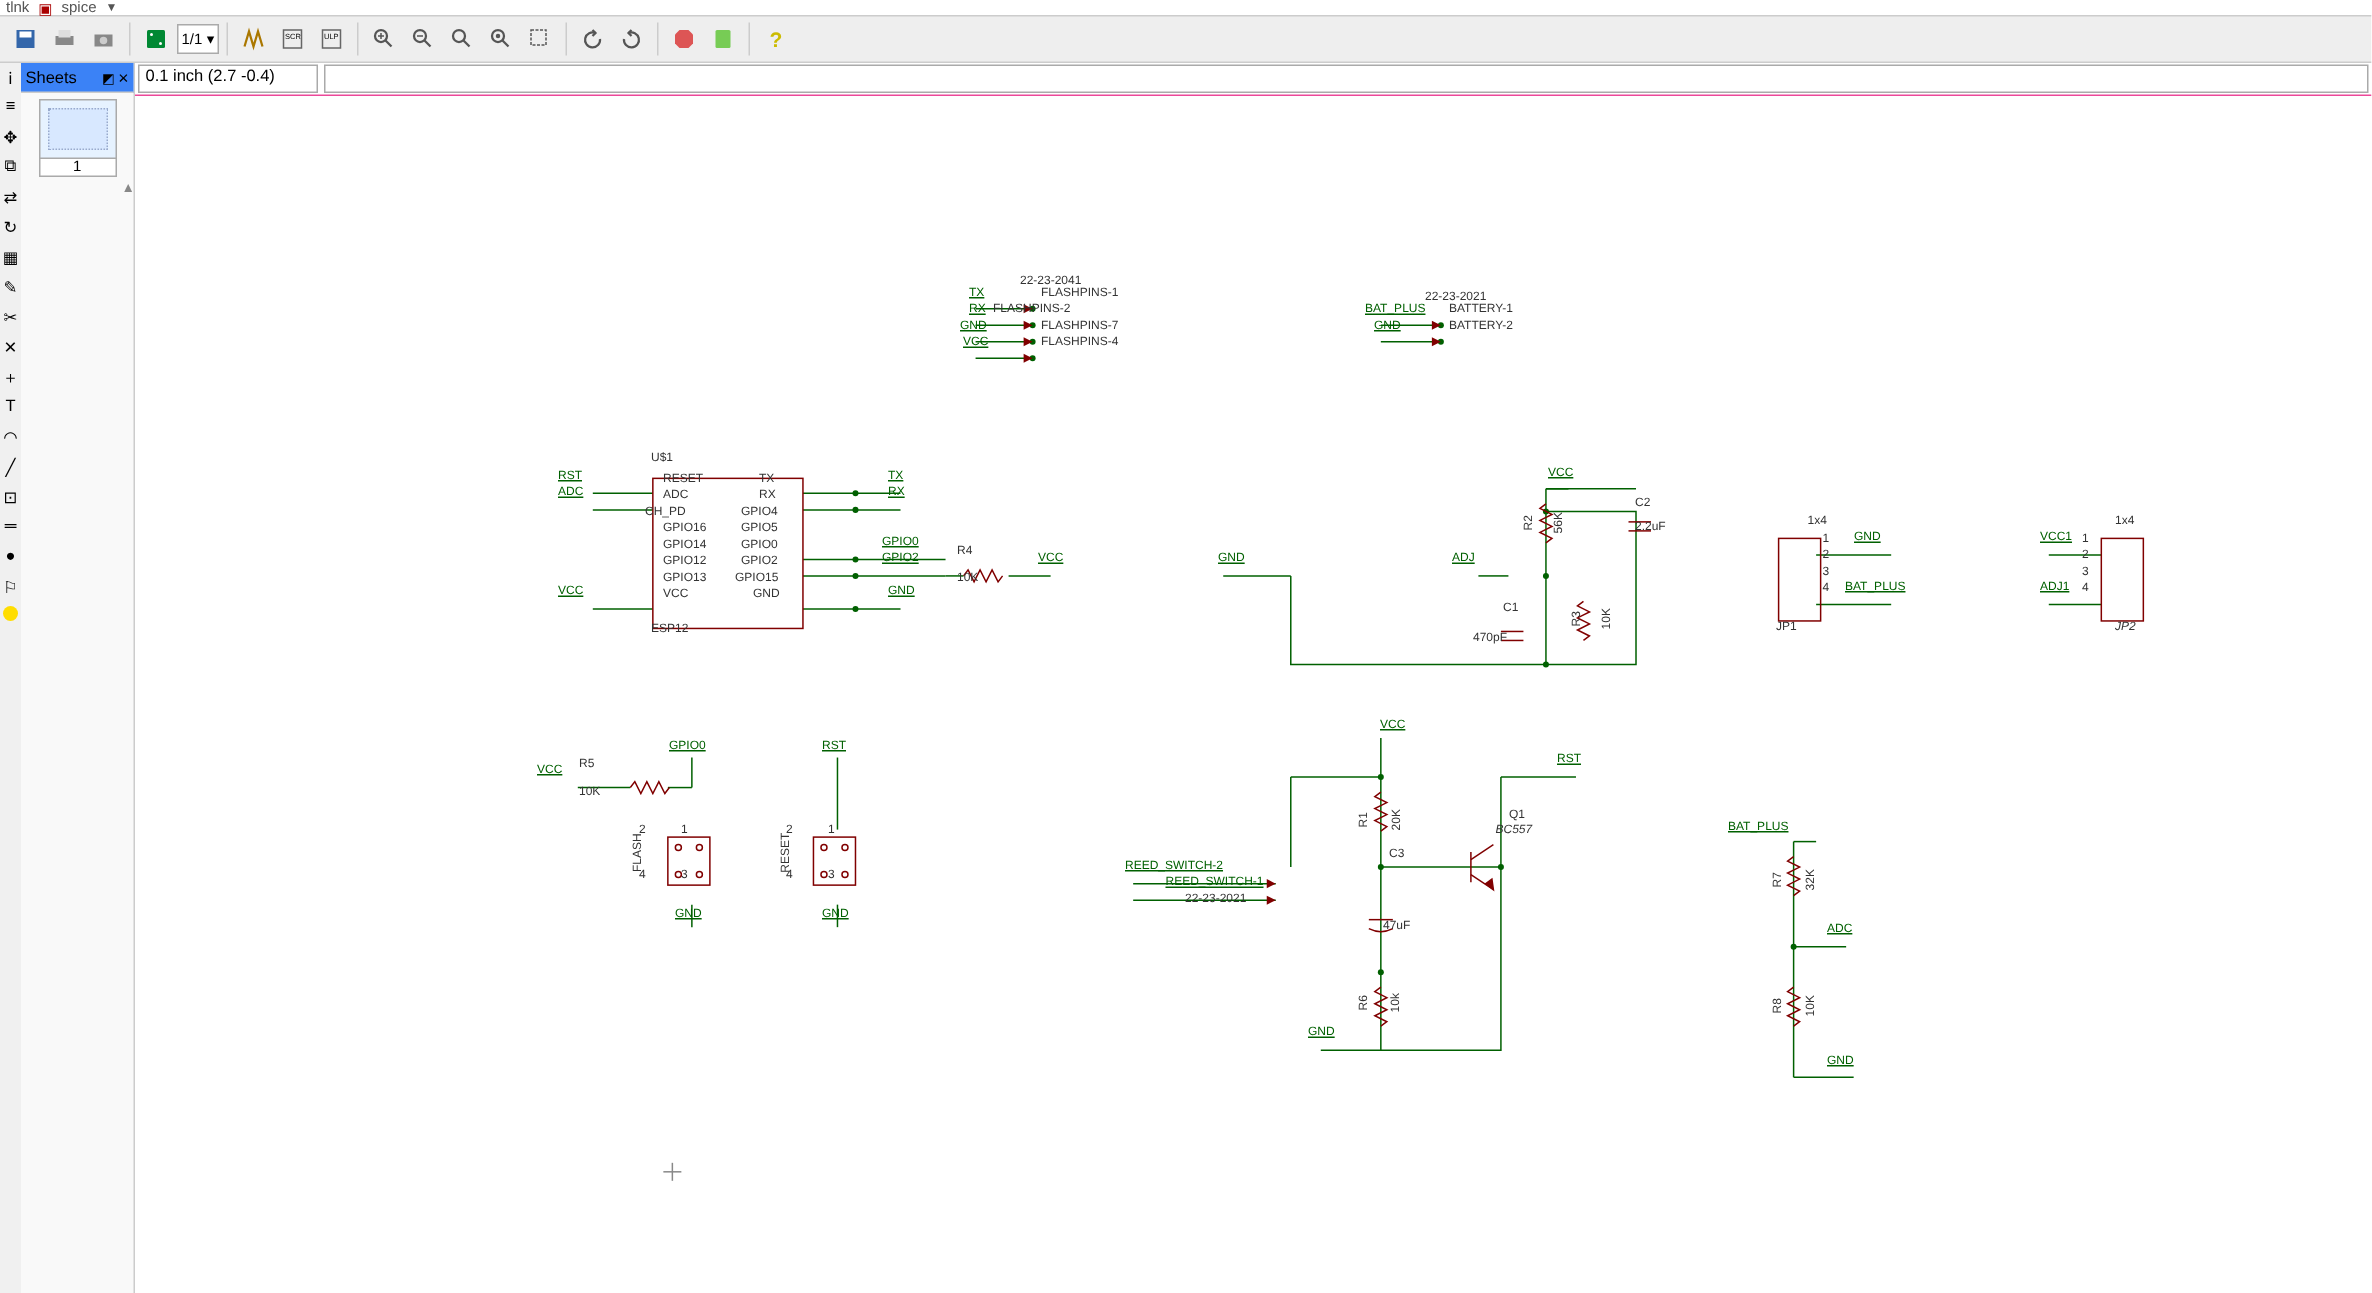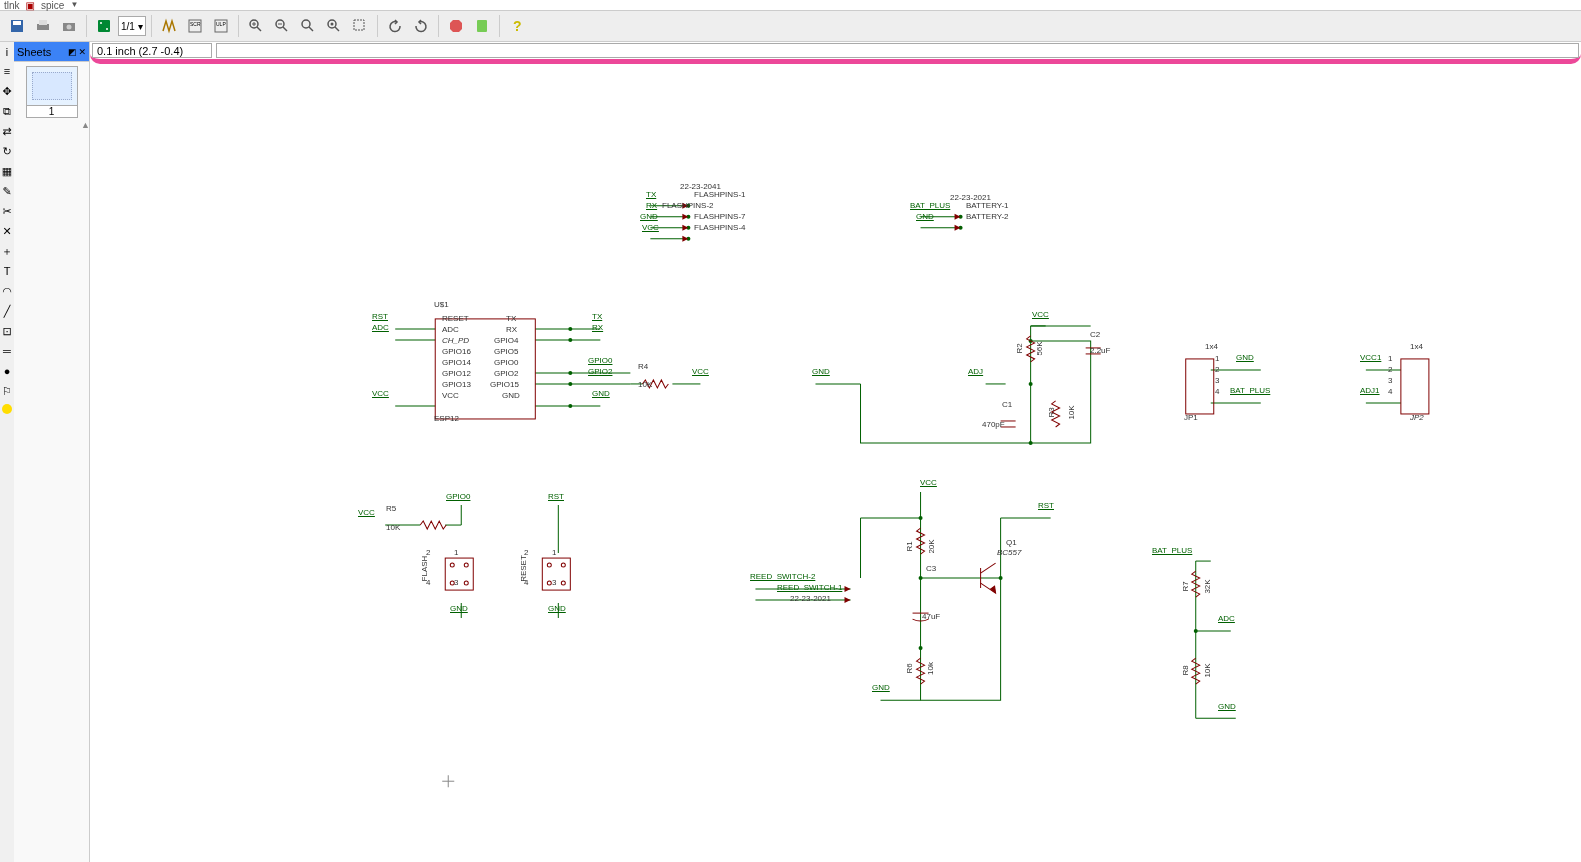--- a/index.html
+++ b/index.html
@@ -13,21 +13,21 @@
 .lower{display:flex;height:calc(100vh - 42px);}
 .lefttools{width:14px;background:#f0f0f0;display:flex;flex-direction:column;align-items:center;padding-top:2px;gap:6px;}
 .lefttools .lt{width:12px;height:14px;display:flex;align-items:center;justify-content:center;}
 .sheets-col{width:76px;border-right:1px solid #ccc;background:#f9f9f9;display:flex;flex-direction:column;}
 .sheets-hdr{height:20px;display:flex;align-items:center;justify-content:space-between;padding:0 3px;font-size:11px;border-bottom:1px solid #ccc;background:#3b82f6;}
 .sheets-hdr .btns{display:flex;gap:2px;}
 .thumb{border:1px solid #aaa;background:#e6f2ff;width:52px;height:40px;margin:4px auto 0;position:relative;}
 .thumb::after{content:"";position:absolute;inset:5px;border:1px dotted #9ac;background:linear-gradient(#d8e8ff,#d8e8ff);}
 .thumb-num{text-align:center;font-size:10px;border:1px solid #aaa;border-top:none;width:52px;margin:0 auto;background:#fff;}
 .main{flex:1;display:flex;flex-direction:column;}
-.cmdrow{height:22px;display:flex;border-bottom:5px solid #ec4899;border-radius:10px;}
+.cmdrow{height:22px;display:flex;border-bottom:1px solid #ec4899;}
 .coord{width:120px;border:1px solid #aaa;margin:1px 2px;padding:1px 4px;font-size:11px;background:#fff;}
 .cmdline{flex:1;border:1px solid #aaa;margin:1px 2px;padding:1px 4px;font-size:11px;background:#fff;}
 .canvas{flex:1;background:#fff;position:relative;overflow:hidden;}
 .sch-text{position:absolute;font-size:8px;white-space:nowrap;}
 .wirec{color:#006000;}
 .valc{color:#333;}
 svg.schem{position:absolute;inset:0;width:100%;height:100%;}
 </style>
 </head>
 <body>
@@ -361,21 +361,21 @@
       <div class="sch-text valc" style="left:860px;top:129px;">22-23-2021</div>
       <div class="sch-text wirec" style="left:820px;top:137px;text-decoration:underline;">BAT_PLUS</div>
       <div class="sch-text valc" style="left:876px;top:137px;">BATTERY-1</div>
       <div class="sch-text wirec" style="left:826px;top:148px;text-decoration:underline;">GND</div>
       <div class="sch-text valc" style="left:876px;top:148px;">BATTERY-2</div>
 
       <div class="sch-text valc" style="left:344px;top:236px;">U$1</div>
       <div class="sch-text valc" style="left:344px;top:350px;">ESP12</div>
       <div class="sch-text valc" style="left:352px;top:250px;">RESET</div>
       <div class="sch-text valc" style="left:352px;top:261px;">ADC</div>
-      <div class="sch-text valc" style="left:352px;top:272px;font-style:italic;">CH_PD</div>
+      <div class="sch-text valc" style="left:340px;top:272px;">CH_PD</div>
       <div class="sch-text valc" style="left:352px;top:283px;">GPIO16</div>
       <div class="sch-text valc" style="left:352px;top:294px;">GPIO14</div>
       <div class="sch-text valc" style="left:352px;top:305px;">GPIO12</div>
       <div class="sch-text valc" style="left:352px;top:316px;">GPIO13</div>
       <div class="sch-text valc" style="left:352px;top:327px;">VCC</div>
       <div class="sch-text valc" style="left:416px;top:250px;">TX</div>
       <div class="sch-text valc" style="left:416px;top:261px;">RX</div>
       <div class="sch-text valc" style="left:404px;top:272px;">GPIO4</div>
       <div class="sch-text valc" style="left:404px;top:283px;">GPIO5</div>
       <div class="sch-text valc" style="left:404px;top:294px;">GPIO0</div>

